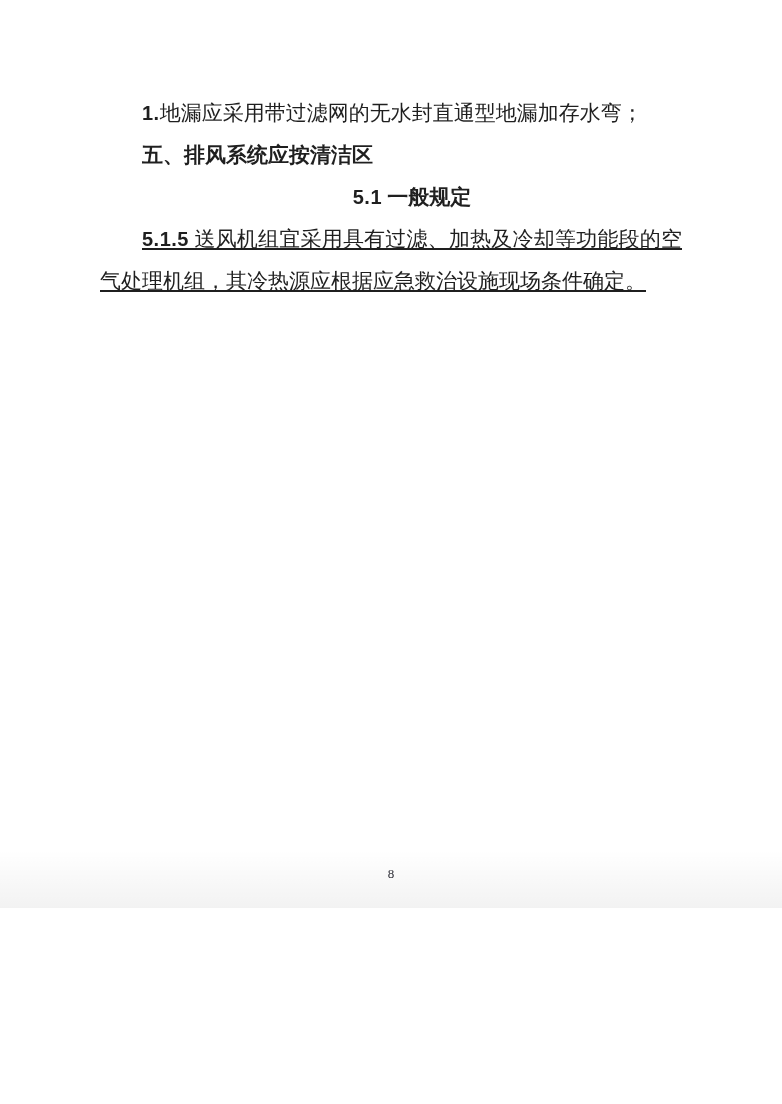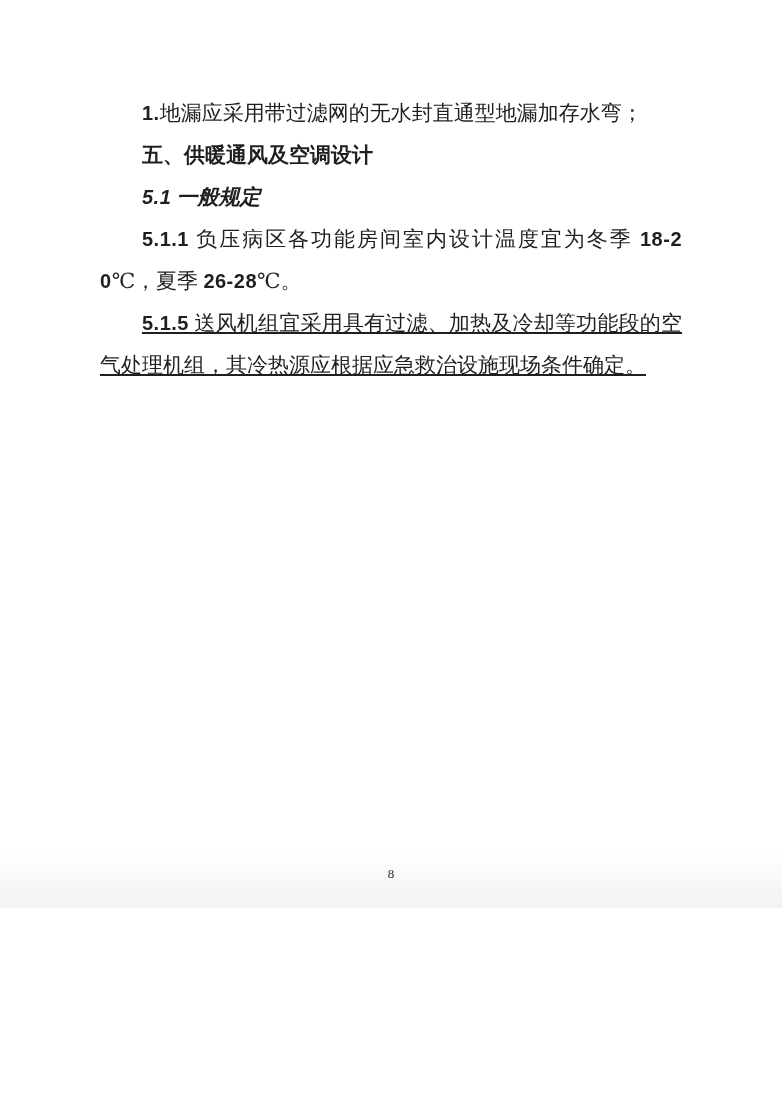--- a/index.html
+++ b/index.html
@@ -45,22 +45,21 @@
     font-size: 20px;
     letter-spacing: 0.5px;
   }
   .heading-chapter {
     font-family: "Liberation Sans", "DejaVu Sans", sans-serif;
     font-weight: 700;
     text-align: left;
   }
   .heading-section {
     font-weight: 700;
-    text-align: left;
-    font-style: italic;
+    text-align: center;
   }
   .heading-section .num {
     font-weight: 700;
   }
   .page-footer {
     position: absolute;
     left: 0;
     right: 0;
     bottom: 26px;
     text-align: center;
@@ -79,22 +78,21 @@
     background: linear-gradient(to bottom, rgba(0,0,0,0), rgba(0,0,0,0.05));
     pointer-events: none;
   }
 </style>
 </head>
 <body>
 
 <div class="page">
   <div class="doc-body" id="doc-body">
       <p class="block paragraph"><span class="num">1.</span><span>地漏应采用带过滤网的无水封直通型地漏加存水弯；</span></p>
-      <p class="block heading-chapter"><span>五、供暖通风及空调设计</span></p>
+      <p class="block heading-chapter"><span>五、排风系统应按清洁区</span></p>
       <p class="block heading-section"><span class="num">5.1</span><span> 一般规定</span></p>
-      <p class="block paragraph"><span class="num">5.1.1</span><span> 负压病区各功能房间室内设计温度宜为冬季 </span><span class="num">18-20</span><span>℃，夏季 </span><span class="num">26-28</span><span>℃。</span></p>
       <p class="block paragraph"><span class="num">5.1.5</span><span> 送风机组宜采用具有过滤、加热及冷却等功能段的空气处理机组，其冷热源应根据应急救治设施现场条件确定。</span></p>
     </div>
   <div class="page-footer">
     <span class="page-number">8</span>
   </div>
   <div class="bottom-shade"></div>
 </div>
 
 </body></html>

